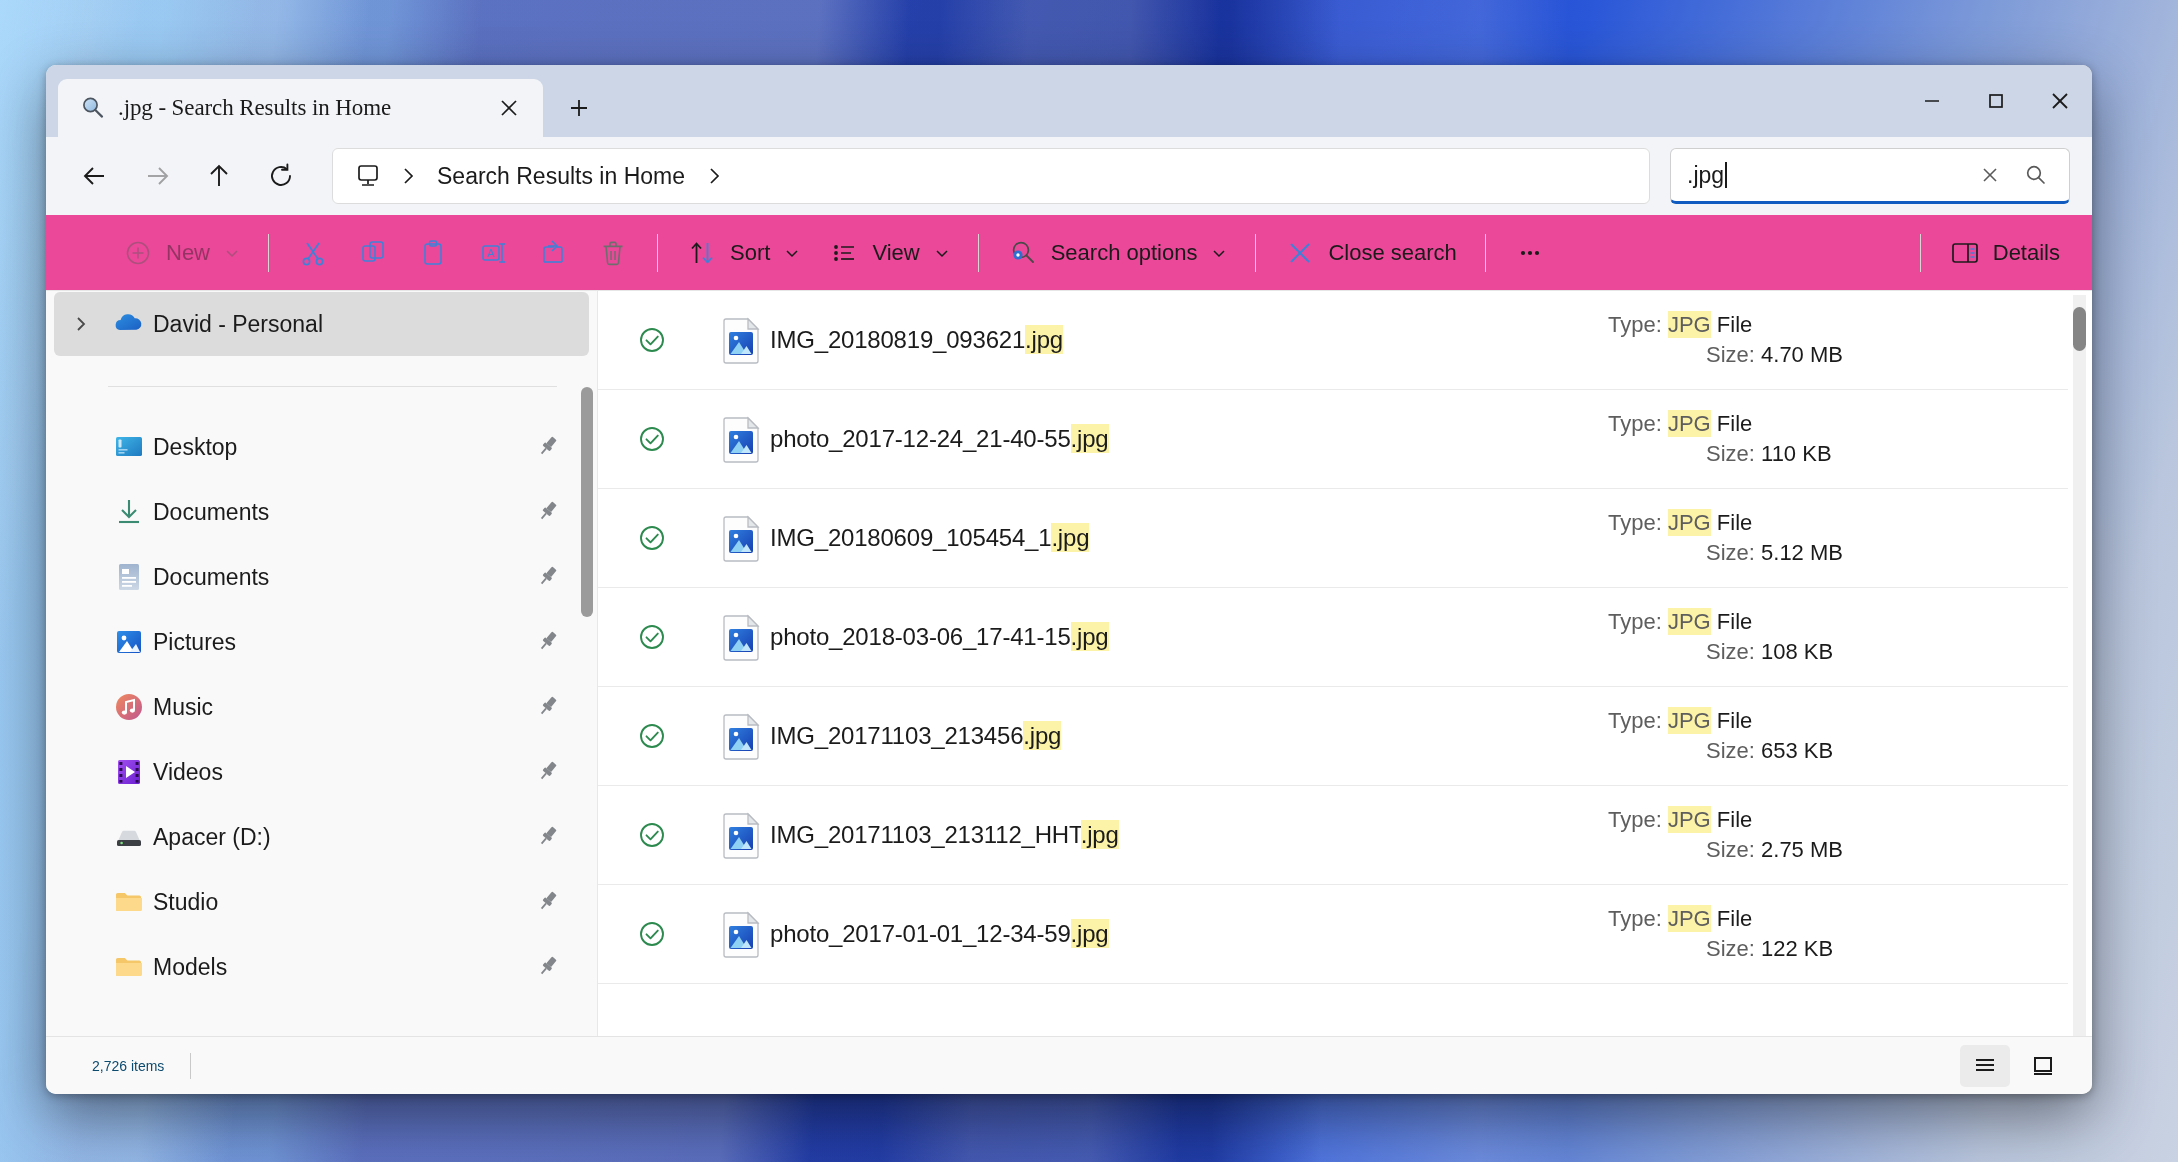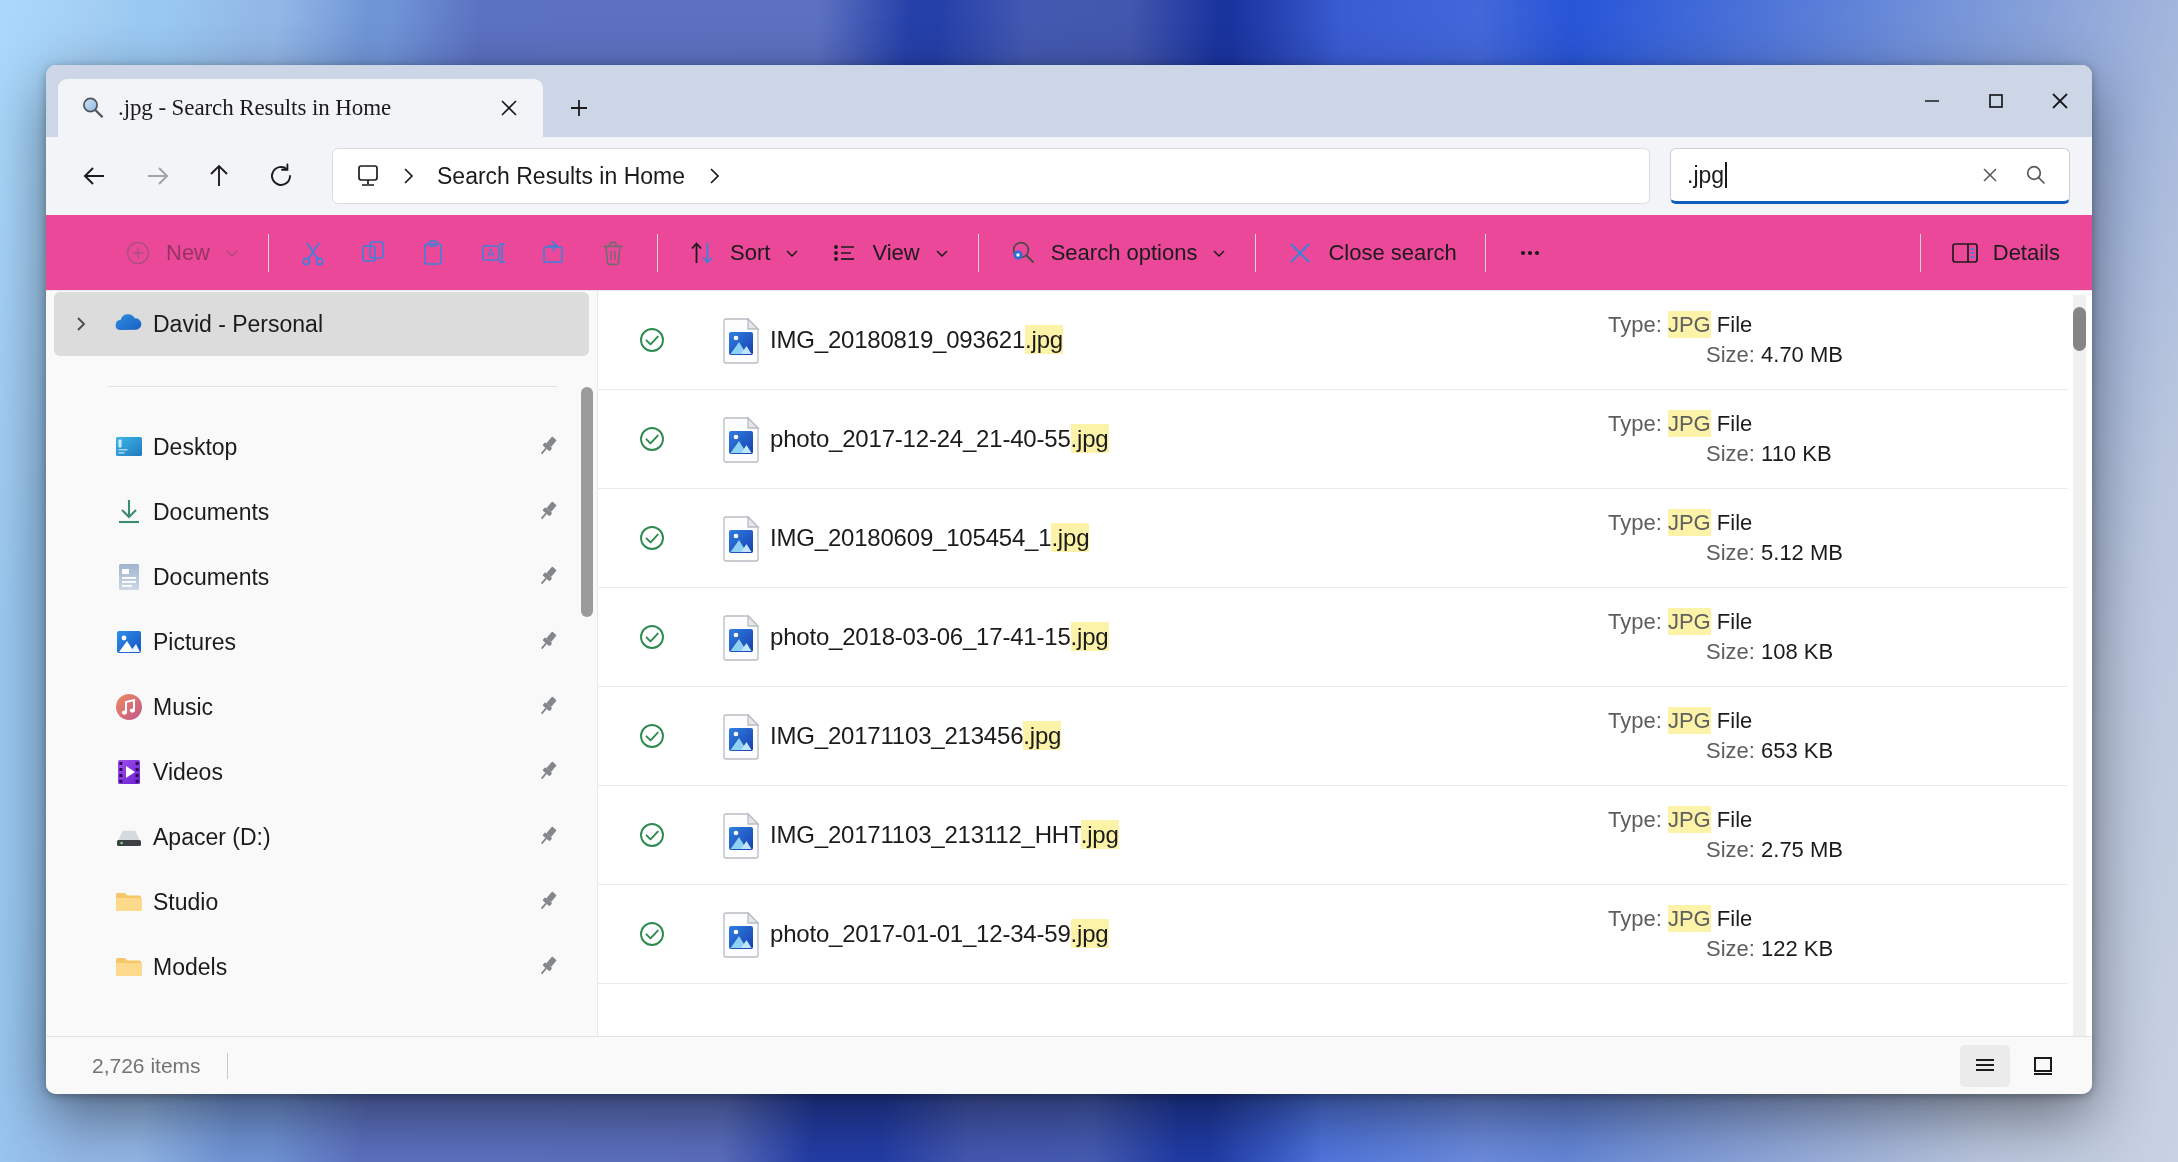--- a/index.html
+++ b/index.html
@@ -236,21 +236,21 @@
   }
 
   
   .statusbar {
     height: 58px; flex: none;
     background: #f9f9f9;
     border-top: 1px solid #e4e4e4;
     display: flex; align-items: center;
     padding: 0 24px 0 46px;
   }
-  .status-text { font-size: 21px; color: #737373; }
+  .status-text { font-size: 14px; color: #0c4a6e; }
   .status-sep { width: 1px; height: 26px; background: #c9c9c9; margin-left: 26px; }
   .viewtoggles { margin-left: auto; display: flex; gap: 8px; }
   .vt {
     width: 50px; height: 42px;
     display: flex; align-items: center; justify-content: center;
     border-radius: 5px;
   }
   .vt:hover, .vt.active { background: #ebebeb; }
 </style>
 </head>

